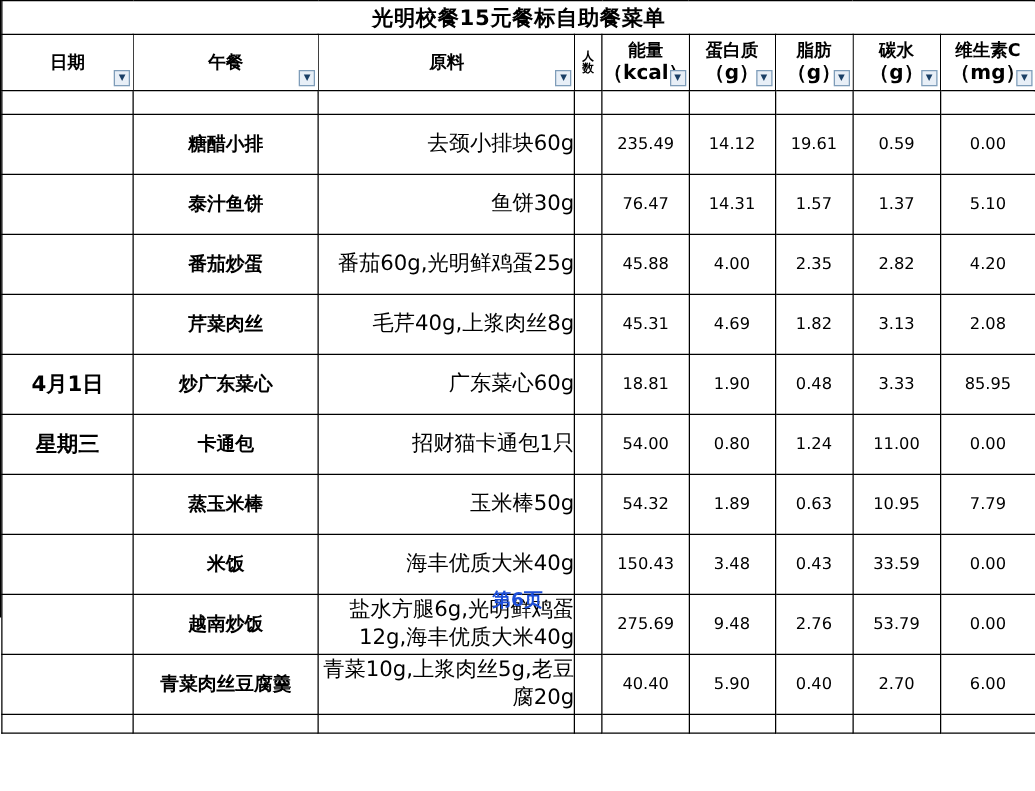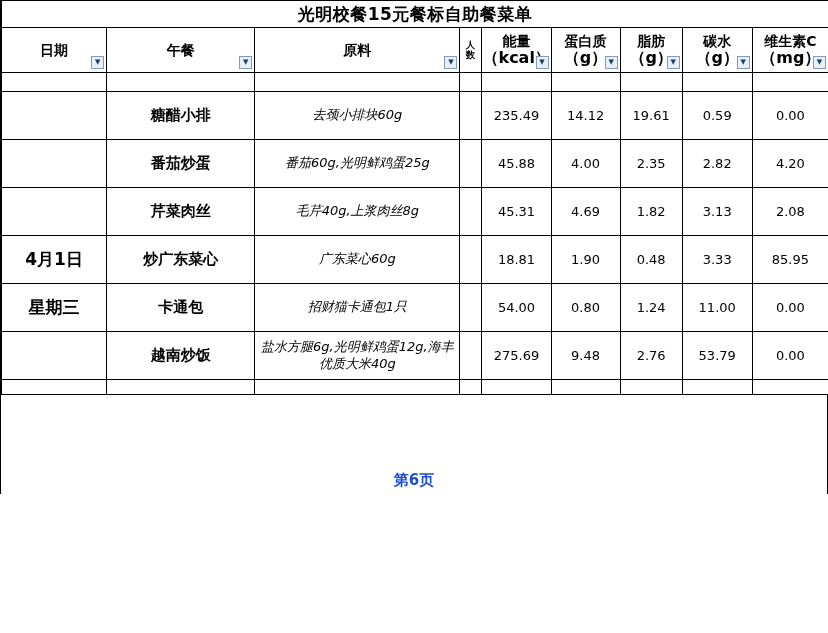--- a/index.html
+++ b/index.html
@@ -93,28 +93,27 @@
     height: 47px;
   }
   td.meal {
     text-align: center;
     font-size: 15px;
     font-weight: bold;
     font-family: Liberation Serif, serif;
     height: 47px;
   }
   td.ingr {
-    text-align: center;
-    font-size: 13px;
+    text-align: right;
+    font-size: 17px;
     font-family: "DejaVu Sans", "Liberation Sans", sans-serif;
     padding-left: 6px;
     padding-right: 4px;
     line-height: 1.25;
     height: 47px;
-    font-style: italic;
   }
   td.pnum {
     text-align: center;
     font-size: 11px;
     font-family: "DejaVu Sans", "Liberation Sans", sans-serif;
   }
   td.num {
     text-align: center;
     font-size: 13px;
     font-family: "DejaVu Sans", "Liberation Sans", sans-serif;
@@ -213,20 +212,31 @@
         <td class="ingr">去颈小排块60g</td>
         <td class="pnum"></td>
         <td class="num">235.49</td>
         <td class="num">14.12</td>
         <td class="num">19.61</td>
         <td class="num">0.59</td>
         <td class="num">0.00</td>
       </tr>
 
 
+      <tr>
+        <td class="date-col"></td>
+        <td class="meal">泰汁鱼饼</td>
+        <td class="ingr">鱼饼30g</td>
+        <td class="pnum"></td>
+        <td class="num">76.47</td>
+        <td class="num">14.31</td>
+        <td class="num">1.57</td>
+        <td class="num">1.37</td>
+        <td class="num">5.10</td>
+      </tr>
 
       <tr>
         <td class="date-col"></td>
         <td class="meal">番茄炒蛋</td>
         <td class="ingr">番茄60g,光明鲜鸡蛋25g</td>
         <td class="pnum"></td>
         <td class="num">45.88</td>
         <td class="num">4.00</td>
         <td class="num">2.35</td>
         <td class="num">2.82</td>
@@ -262,34 +272,67 @@
         <td class="meal">卡通包</td>
         <td class="ingr">招财猫卡通包1只</td>
         <td class="pnum"></td>
         <td class="num">54.00</td>
         <td class="num">0.80</td>
         <td class="num">1.24</td>
         <td class="num">11.00</td>
         <td class="num">0.00</td>
       </tr>
 
-
+      <tr>
+        <td class="date-col"></td>
+        <td class="meal">蒸玉米棒</td>
+        <td class="ingr">玉米棒50g</td>
+        <td class="pnum"></td>
+        <td class="num">54.32</td>
+        <td class="num">1.89</td>
+        <td class="num">0.63</td>
+        <td class="num">10.95</td>
+        <td class="num">7.79</td>
+      </tr>
+
+      <tr>
+        <td class="date-col"></td>
+        <td class="meal">米饭</td>
+        <td class="ingr">海丰优质大米40g</td>
+        <td class="pnum"></td>
+        <td class="num">150.43</td>
+        <td class="num">3.48</td>
+        <td class="num">0.43</td>
+        <td class="num">33.59</td>
+        <td class="num">0.00</td>
+      </tr>
 
       <tr>
         <td class="date-col"></td>
         <td class="meal">越南炒饭</td>
         <td class="ingr">盐水方腿6g,光明鲜鸡蛋12g,海丰优质大米40g</td>
         <td class="pnum"></td>
         <td class="num">275.69</td>
         <td class="num">9.48</td>
         <td class="num">2.76</td>
         <td class="num">53.79</td>
         <td class="num">0.00</td>
       </tr>
 
+      <tr>
+        <td class="date-col"></td>
+        <td class="meal">青菜肉丝豆腐羹</td>
+        <td class="ingr">青菜10g,上浆肉丝5g,老豆腐20g</td>
+        <td class="pnum"></td>
+        <td class="num">40.40</td>
+        <td class="num">5.90</td>
+        <td class="num">0.40</td>
+        <td class="num">2.70</td>
+        <td class="num">6.00</td>
+      </tr>
 
       <tr style="height:14px">
         <td class="date-col" style="height:14px"></td>
         <td class="meal" style="height:14px"></td>
         <td class="ingr" style="height:14px"></td>
         <td class="pnum" style="height:14px"></td>
         <td class="num" style="height:14px"></td>
         <td class="num" style="height:14px"></td>
         <td class="num" style="height:14px"></td>
         <td class="num" style="height:14px"></td>

